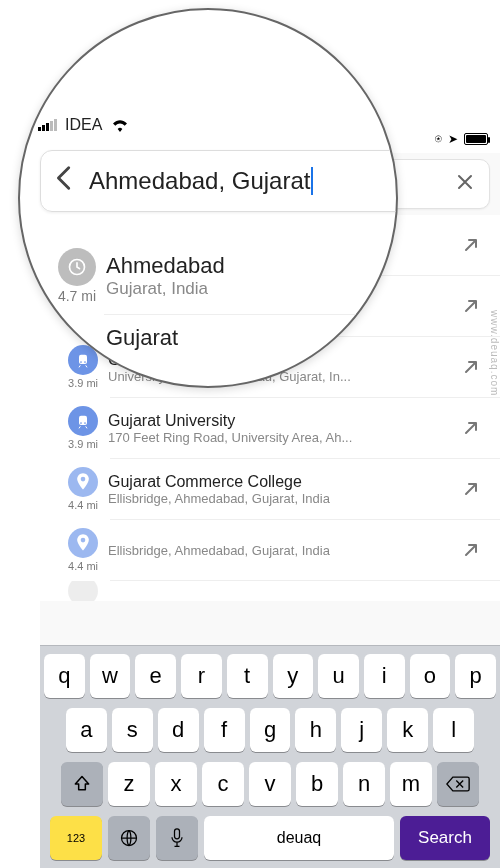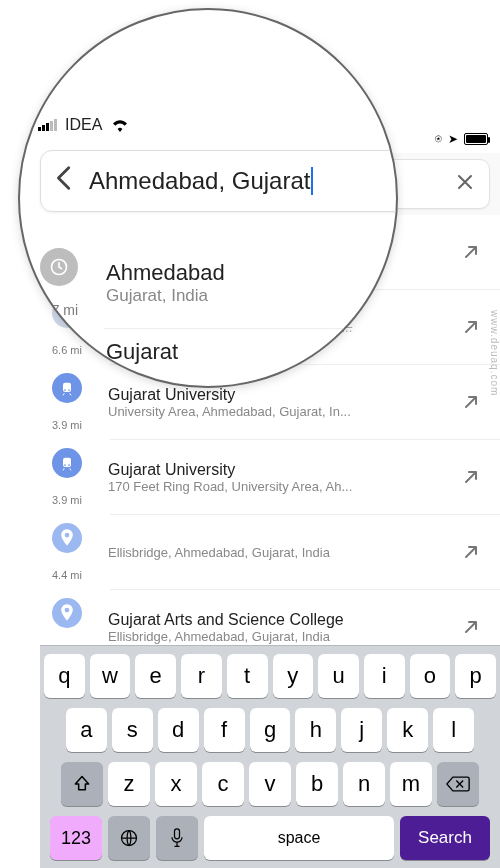--- a/index.html
+++ b/index.html
@@ -69,23 +69,23 @@
   .result-row {
     display: flex;
     align-items: center;
     padding: 8px 14px 8px 12px;
   }
   .divider { height:1px; background:#eee; margin-left:70px; }
   .icon-col {
     width: 46px;
     display: flex;
     flex-direction: column;
-    align-items: flex-start;
+    align-items: flex-end;
     justify-content: center;
-    gap: 16px;
+    gap: 2px;
   }
   .circle-icon {
     width: 30px; height: 30px; border-radius: 50%;
     background: #bdbdbd;
     display:flex; align-items:center; justify-content:center;
     color:#fff;
   }
   .circle-icon.train { background:#6d94e6; }
   .circle-icon.pin { background:#9cb8f0; }
   .distance { font-size: 11px; color: #7a7a7a; }
@@ -150,21 +150,21 @@
     flex:1;
     display:flex; align-items:center; justify-content:center;
     font-size:22px;
     color:#000;
     max-width:42px;
   }
   .kbd-row.row2 { padding: 0 22px; }
   .kbd-row.row3 .key { max-width:42px;}
   .key-shift, .key-back { flex: 1.3; max-width: 56px; background:#acb1b9;}
   .kbd-row.row4 { gap:6px; margin-bottom:2px;}
-  .key-123 { flex:1.3; max-width:52px; background:#f0abfc; font-size:18px;}
+  .key-123 { flex:1.3; max-width:52px; background:#fde047; font-size:11px;}
   .key-globe, .key-mic { flex:1; max-width:42px; background:#acb1b9;}
   .key-space { flex:4; max-width:190px; font-size:16px;}
   .key-search { flex:2; max-width:90px; background:#4c1d95; color:#fff; font-size:17px;}
 
   .watermark {
     position:absolute; right:6px; top:50%; transform: rotate(90deg) translateX(-50%);
     transform-origin: right center;
     font-size:10px; color:#bbb; letter-spacing:1px;
   }
 </style>
@@ -310,20 +310,21 @@
       <div class="icon-col">
         <div class="circle-icon pin">
           <svg width="14" height="18" viewBox="0 0 24 30" fill="#fff">
               <path d="M12 0C6 0 2 5 2 10c0 7 10 18 10 18s10-11 10-18C22 5 18 0 12 0z"></path>
               <circle cx="12" cy="10" r="4" fill="#9cb8f0"></circle>
             </svg>
         </div>
         <div class="distance">4.4 mi</div>
       </div>
       <div class="text-col">
+        <div class="title-line">Gujarat Commerce College</div>
         <div class="subtitle-line">Ellisbridge, Ahmedabad, Gujarat, India</div>
       </div>
       <div class="arrow-col">
         <svg width="16" height="16" viewBox="0 0 16 16">
             <path d="M3 13 L13 3 M6 3 H13 V10" stroke="#777" stroke-width="2" fill="none" stroke-linecap="round" stroke-linejoin="round"></path>
           </svg>
       </div>
     </div>
     <div class="divider"></div>
 
@@ -331,21 +332,20 @@
       <div class="icon-col">
         <div class="circle-icon pin">
           <svg width="14" height="18" viewBox="0 0 24 30" fill="#fff">
               <path d="M12 0C6 0 2 5 2 10c0 7 10 18 10 18s10-11 10-18C22 5 18 0 12 0z"></path>
               <circle cx="12" cy="10" r="4" fill="#9cb8f0"></circle>
             </svg>
         </div>
         <div class="distance">4.4 mi</div>
       </div>
       <div class="text-col">
-        <div class="title-line">Gujarat Arts and Science College</div>
         <div class="subtitle-line">Ellisbridge, Ahmedabad, Gujarat, India</div>
       </div>
       <div class="arrow-col">
         <svg width="16" height="16" viewBox="0 0 16 16">
             <path d="M3 13 L13 3 M6 3 H13 V10" stroke="#777" stroke-width="2" fill="none" stroke-linecap="round" stroke-linejoin="round"></path>
           </svg>
       </div>
     </div>
     <div class="divider"></div>
 
@@ -408,21 +408,21 @@
             <circle cx="12" cy="12" r="9" fill="none" stroke="#000" stroke-width="1.5"></circle>
             <path d="M3 12h18M12 3c3 3 3 15 0 18M12 3c-3 3-3 15 0 18" fill="none" stroke="#000" stroke-width="1.5"></path>
           </svg>
       </div>
       <div class="key key-mic">
         <svg width="14" height="20" viewBox="0 0 16 24">
             <rect x="5" y="1" width="6" height="12" rx="3" fill="none" stroke="#000" stroke-width="1.5"></rect>
             <path d="M2 11a6 6 0 0 0 12 0M8 17v5M5 22h6" fill="none" stroke="#000" stroke-width="1.5"></path>
           </svg>
       </div>
-      <div class="key key-space">space</div>
+      <div class="key key-space">deuaq</div>
       <div class="key key-search">Search</div>
     </div>
   </div>
 </div>
 
 <div class="magnifier">
   <div class="mag-inner">
     <div class="mag-status">
       <span class="signal-bars">
           <span></span>

